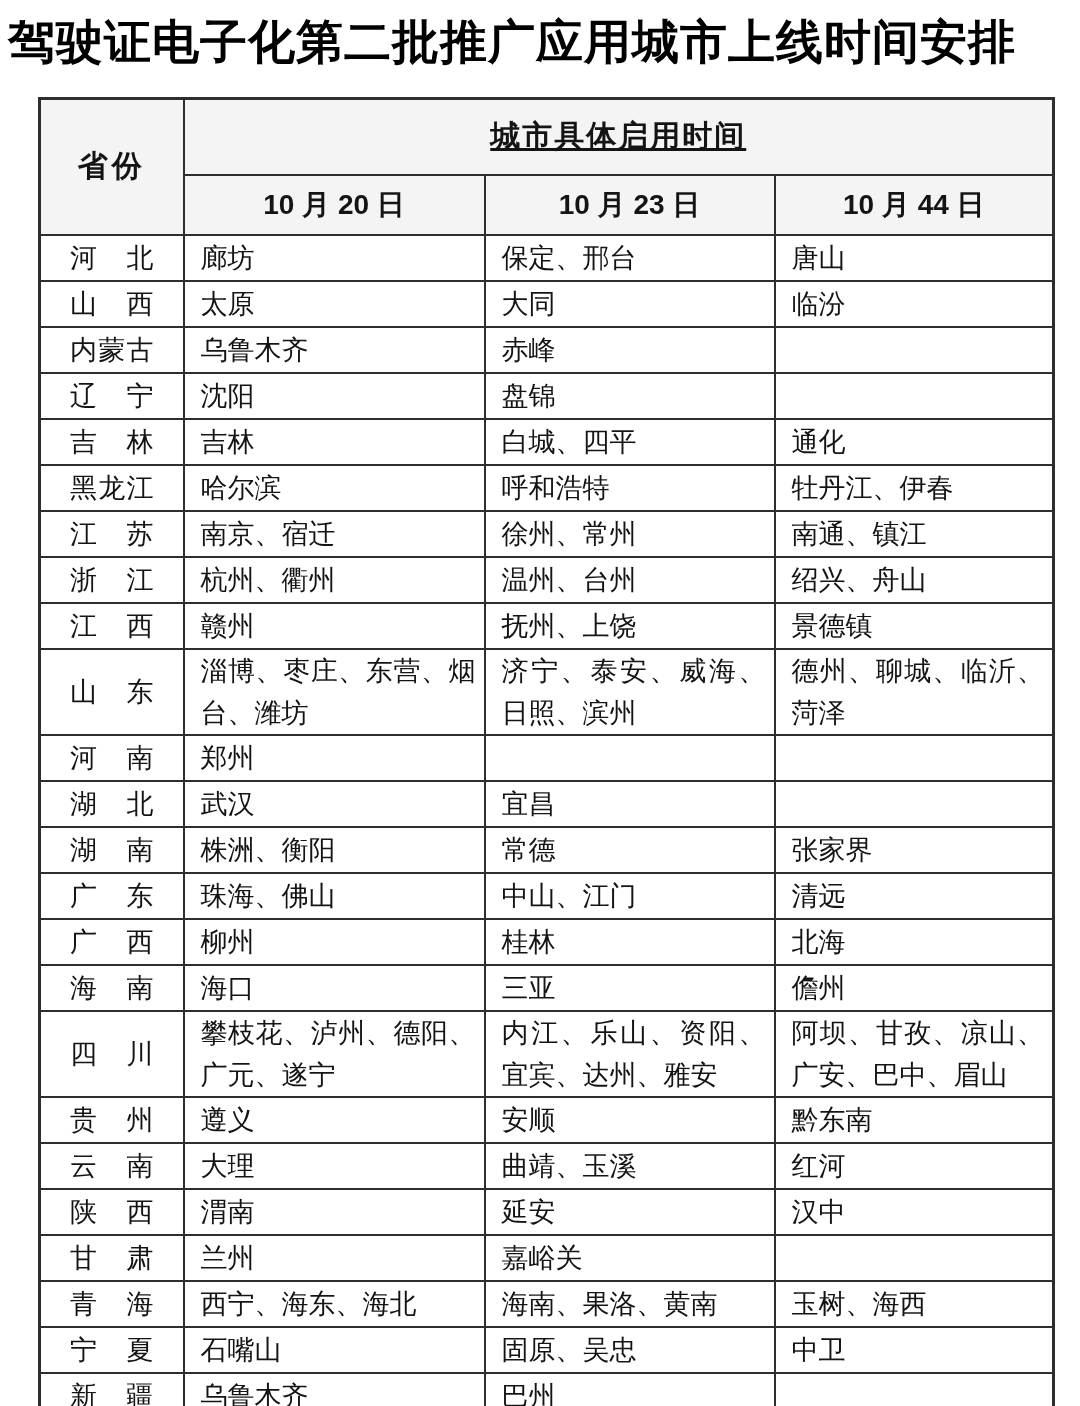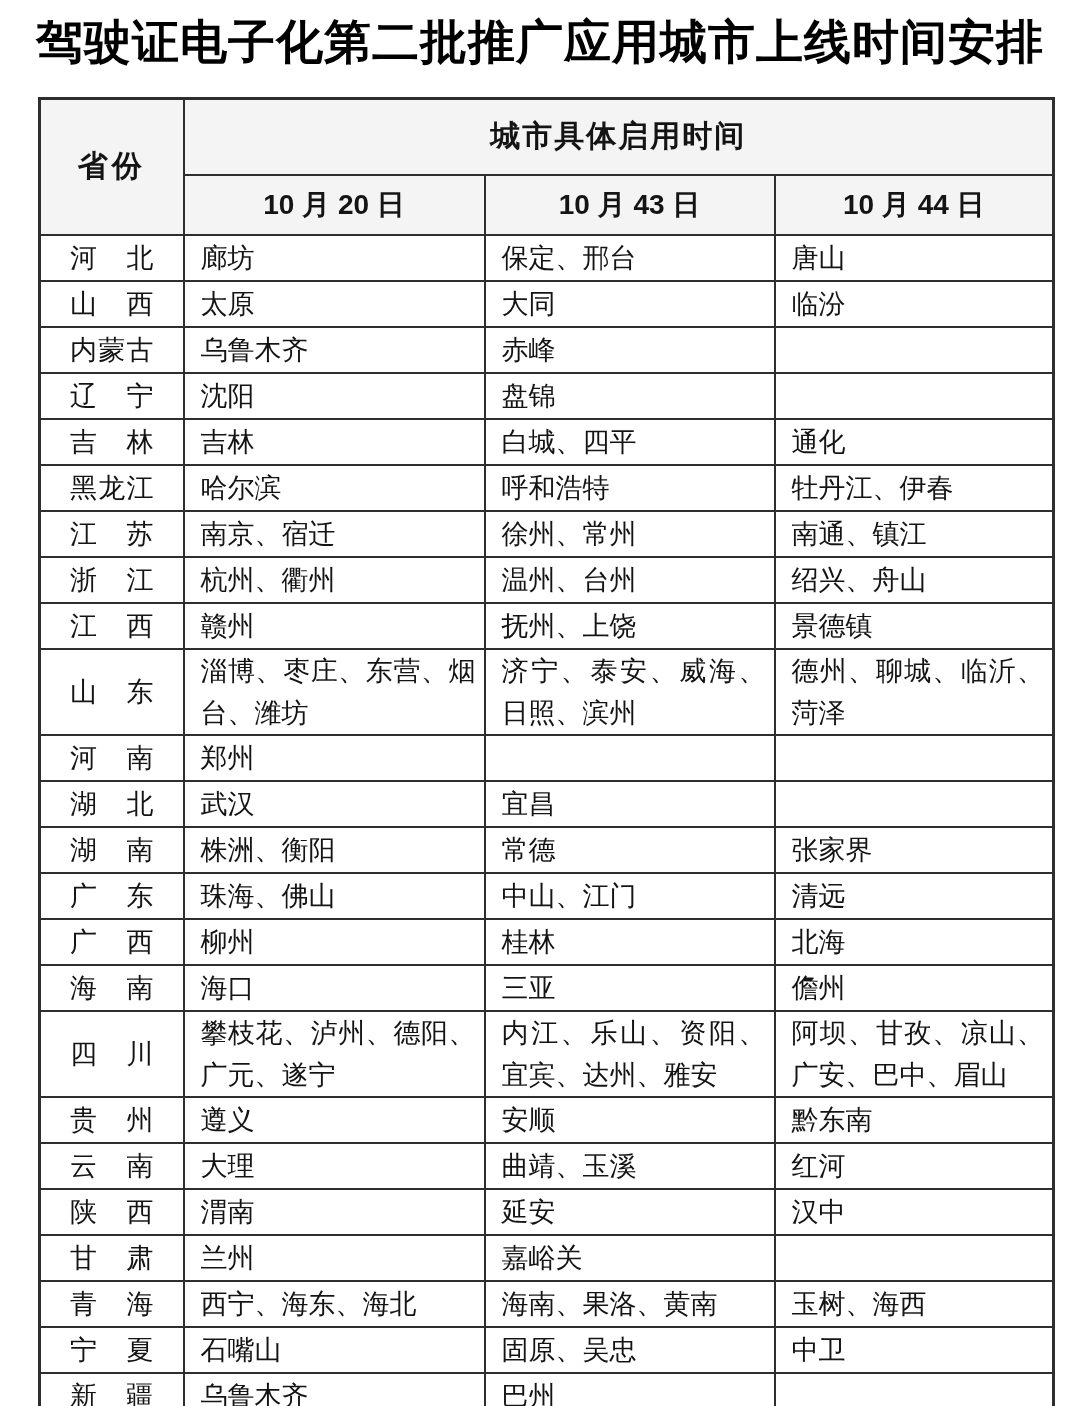--- a/index.html
+++ b/index.html
@@ -12,21 +12,21 @@
   html,body{margin:0;padding:0;}
   body{
     width:1080px;
     min-height:1406px;
     background:var(--bg);
     color:var(--text);
     font-family:"Liberation Serif","DejaVu Serif",serif;
   }
   .page-title{
     margin:12px 8px 24px 8px;
-    text-align:center;
+    text-align:left;
     font-family:"Liberation Serif","DejaVu Serif",serif;
     font-weight:900;
     font-size:47px;
     letter-spacing:1px;
     line-height:1.3;
     color:#000;
     white-space:nowrap;
   }
   table.schedule{
     border-collapse:collapse;
@@ -47,20 +47,21 @@
   thead th{
     background:var(--header-bg);
     font-family:"Liberation Sans","DejaVu Sans",sans-serif;
     font-weight:700;
     text-align:center;
   }
   th.group-header{
     height:76px;
     font-size:30px;
     letter-spacing:2px;
+    text-decoration:underline;
   }
   th.province-header{
     font-size:30px;
     letter-spacing:4px;
   }
   th.date-header{
     height:60px;
     font-size:28px;
   }
   tbody td{
@@ -96,21 +97,21 @@
     <col class="c-d2">
     <col class="c-d3">
   </colgroup>
   <thead>
     <tr>
       <th class="province-header" rowspan="2">省份</th>
       <th class="group-header" colspan="3">城市具体启用时间</th>
     </tr>
     <tr>
       <th class="date-header">10 月 20 日</th>
-      <th class="date-header">10 月 43 日</th>
+      <th class="date-header">10 月 23 日</th>
       <th class="date-header">10 月 44 日</th>
     </tr>
   </thead>
   <tbody id="schedule-body">
       <tr>
         <td class="prov-cell"><span class="prov-inner">河北</span></td>
         <td class="city-cell">廊坊</td>
         <td class="city-cell">保定、邢台</td>
         <td class="city-cell">唐山</td>
       </tr>

